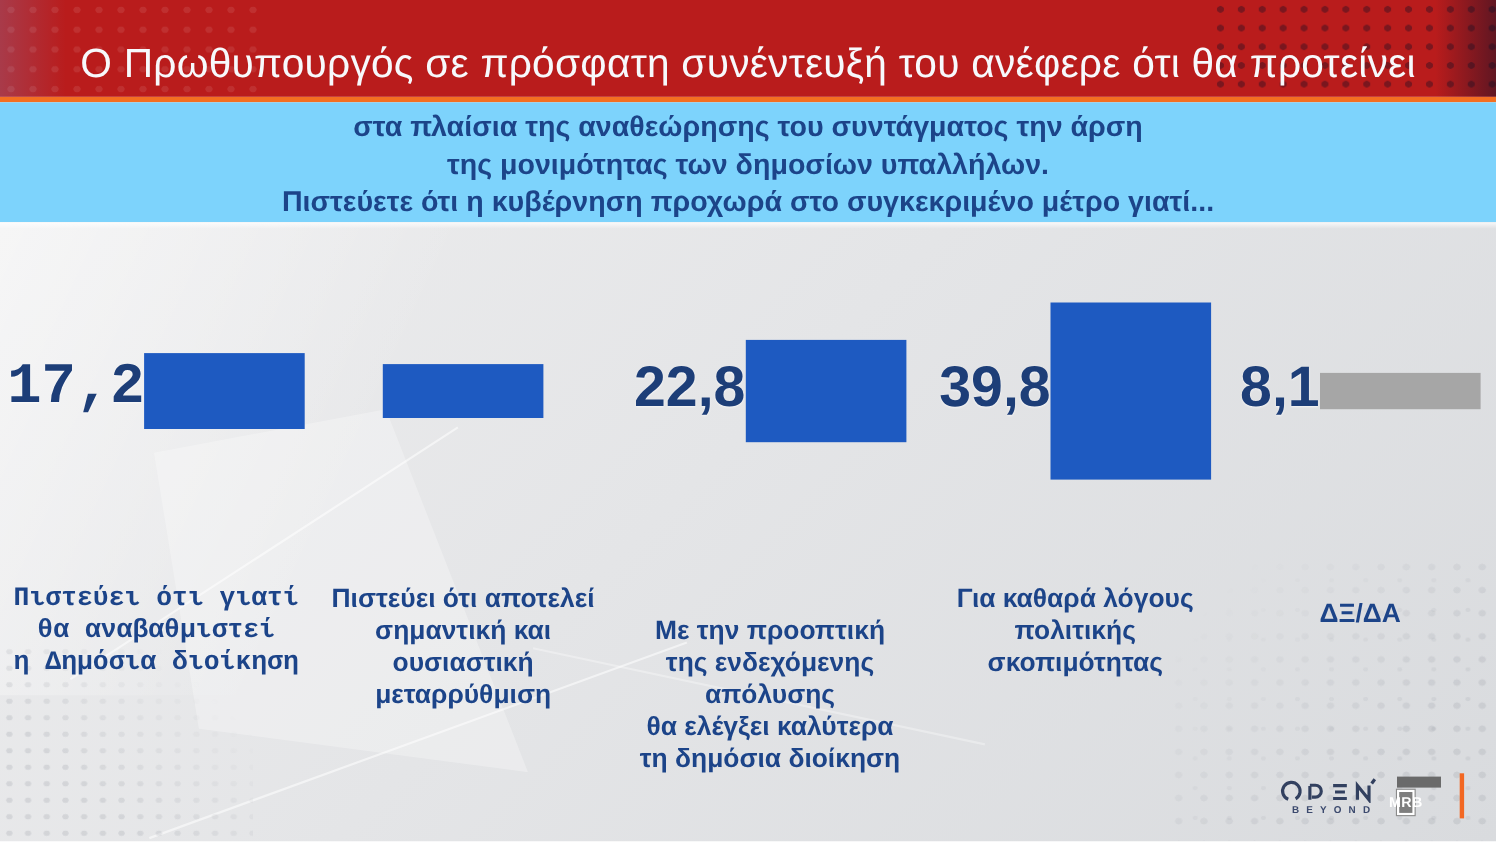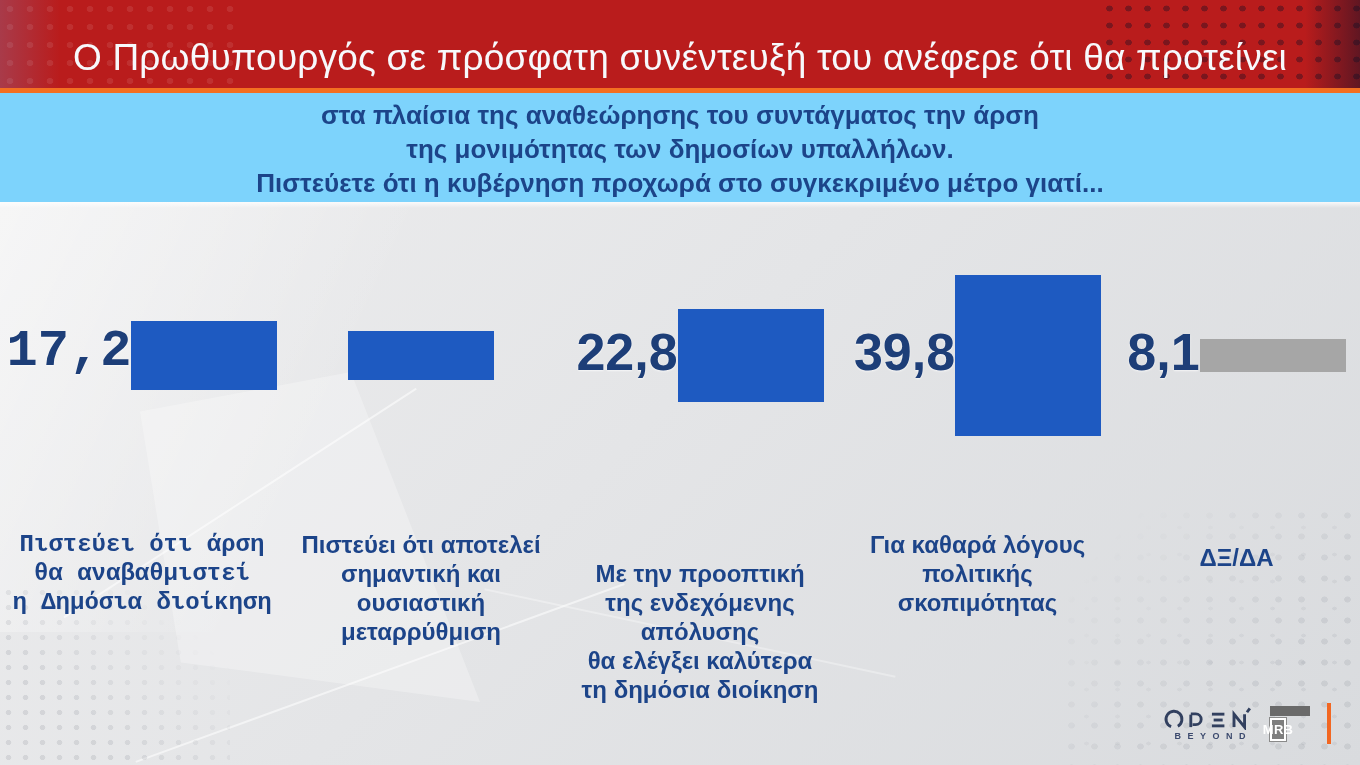--- a/index.html
+++ b/index.html
@@ -116,21 +116,21 @@
     <div class="streak s3"></div>
     <div class="dots-bl"></div>
     <div class="dots-br"></div>
 
     <div class="columns">
       <div class="col c1">
         <div class="bar-zone">
           <div class="bar-value">17,2</div>
           <div class="bar" style="height: 69.5px; background: rgb(30, 90, 193);"></div>
         </div>
-        <div class="bar-label">Πιστεύει ότι άρση
+        <div class="bar-label">Πιστεύει ότι γιατί
 θα αναβαθμιστεί
 η Δημόσια διοίκηση</div>
       </div>
       <div class="col c2">
         <div class="bar-zone">
           <div class="bar" style="height: 49.3px; background: rgb(30, 90, 193);"></div>
         </div>
         <div class="bar-label">Πιστεύει ότι αποτελεί
 σημαντική και
 ουσιαστική

